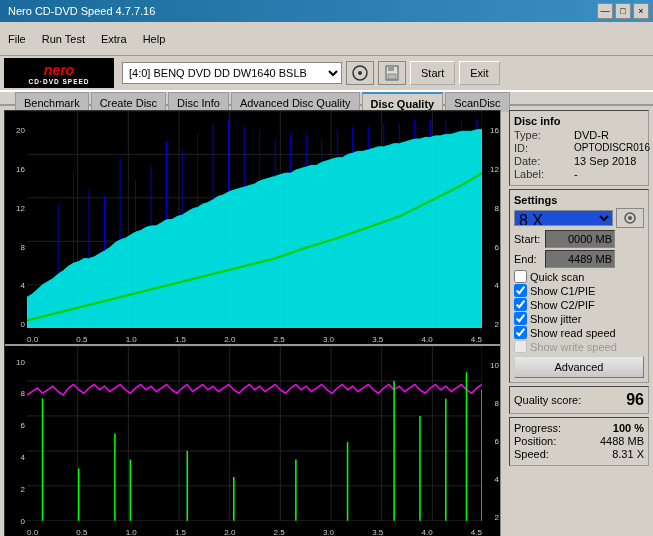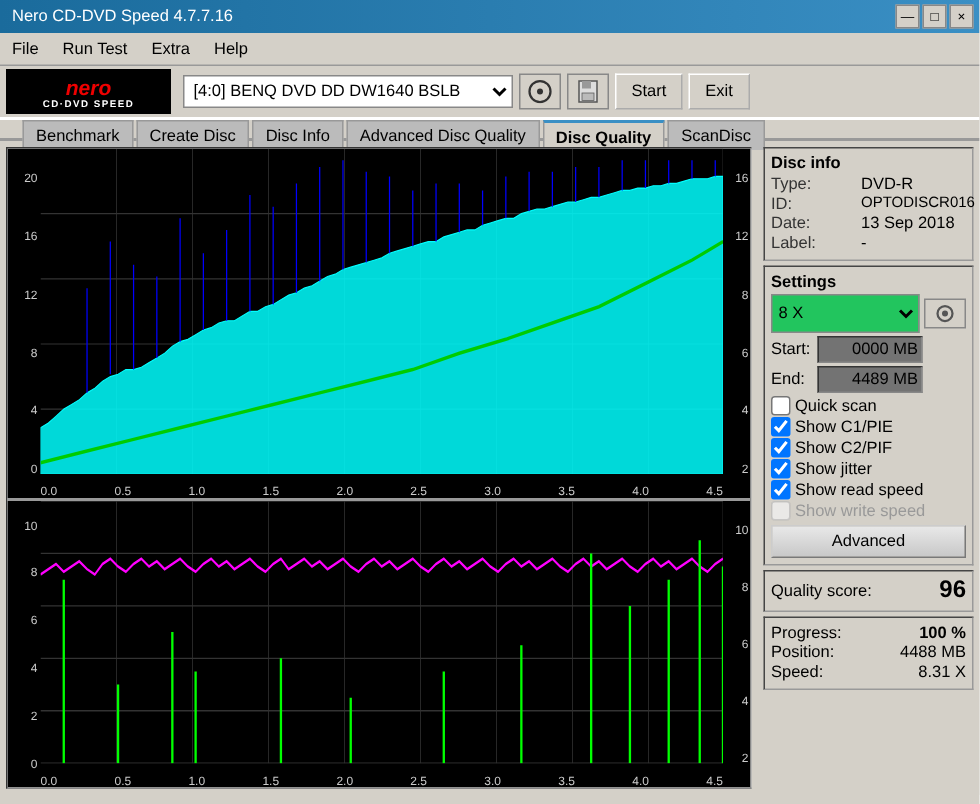--- a/index.html
+++ b/index.html
@@ -22,21 +22,21 @@
       width: 16px; height: 16px;
       background: #d4d0c8;
       border: 1px solid #888;
       display: flex; align-items: center; justify-content: center;
       font-size: 9px; cursor: pointer; color: black;
     }
 
     
     #menubar {
       background: #d4d0c8;
-      height: 22px;
+      height: 34px;
       display: flex;
       align-items: center;
       padding: 0 4px;
       gap: 8px;
       border-bottom: 1px solid #999;
     }
     .menu-item { font-size: 11px; cursor: pointer; padding: 1px 4px; }
 
     
     #toolbar {
@@ -143,22 +143,22 @@
     .section-title {
       font-weight: bold;
       font-size: 11px;
       margin-bottom: 2px;
     }
     .info-row { display: flex; gap: 22px; font-size: 11px; margin-bottom: 1px; }
     .info-label { color: #333; min-width: 38px; }
     .info-value { font-weight: normal; }
     .settings-row { display: flex; align-items: center; gap: 3px; margin-bottom: 2px; }
     .settings-select {
-      height: 26px; font-size: 11px; border: 1px solid #888;
-      background: #22c55e; flex: 1;
+      height: 16px; font-size: 16px; border: 1px solid #888;
+      background: #1d4ed8; flex: 1;
     }
     .settings-input {
       width: 70px; height: 18px; font-size: 11px;
       border: 1px inset #888; background: #737373;
       padding: 0 2px; text-align: right;
     }
     .checkbox-row { display: flex; align-items: center; gap: 3px; font-size: 11px; margin-bottom: 1px; }
     .checkbox-row input[type=checkbox] { margin: 0; }
     .advanced-btn {
       width: 100%; height: 22px; margin-top: 2px;

